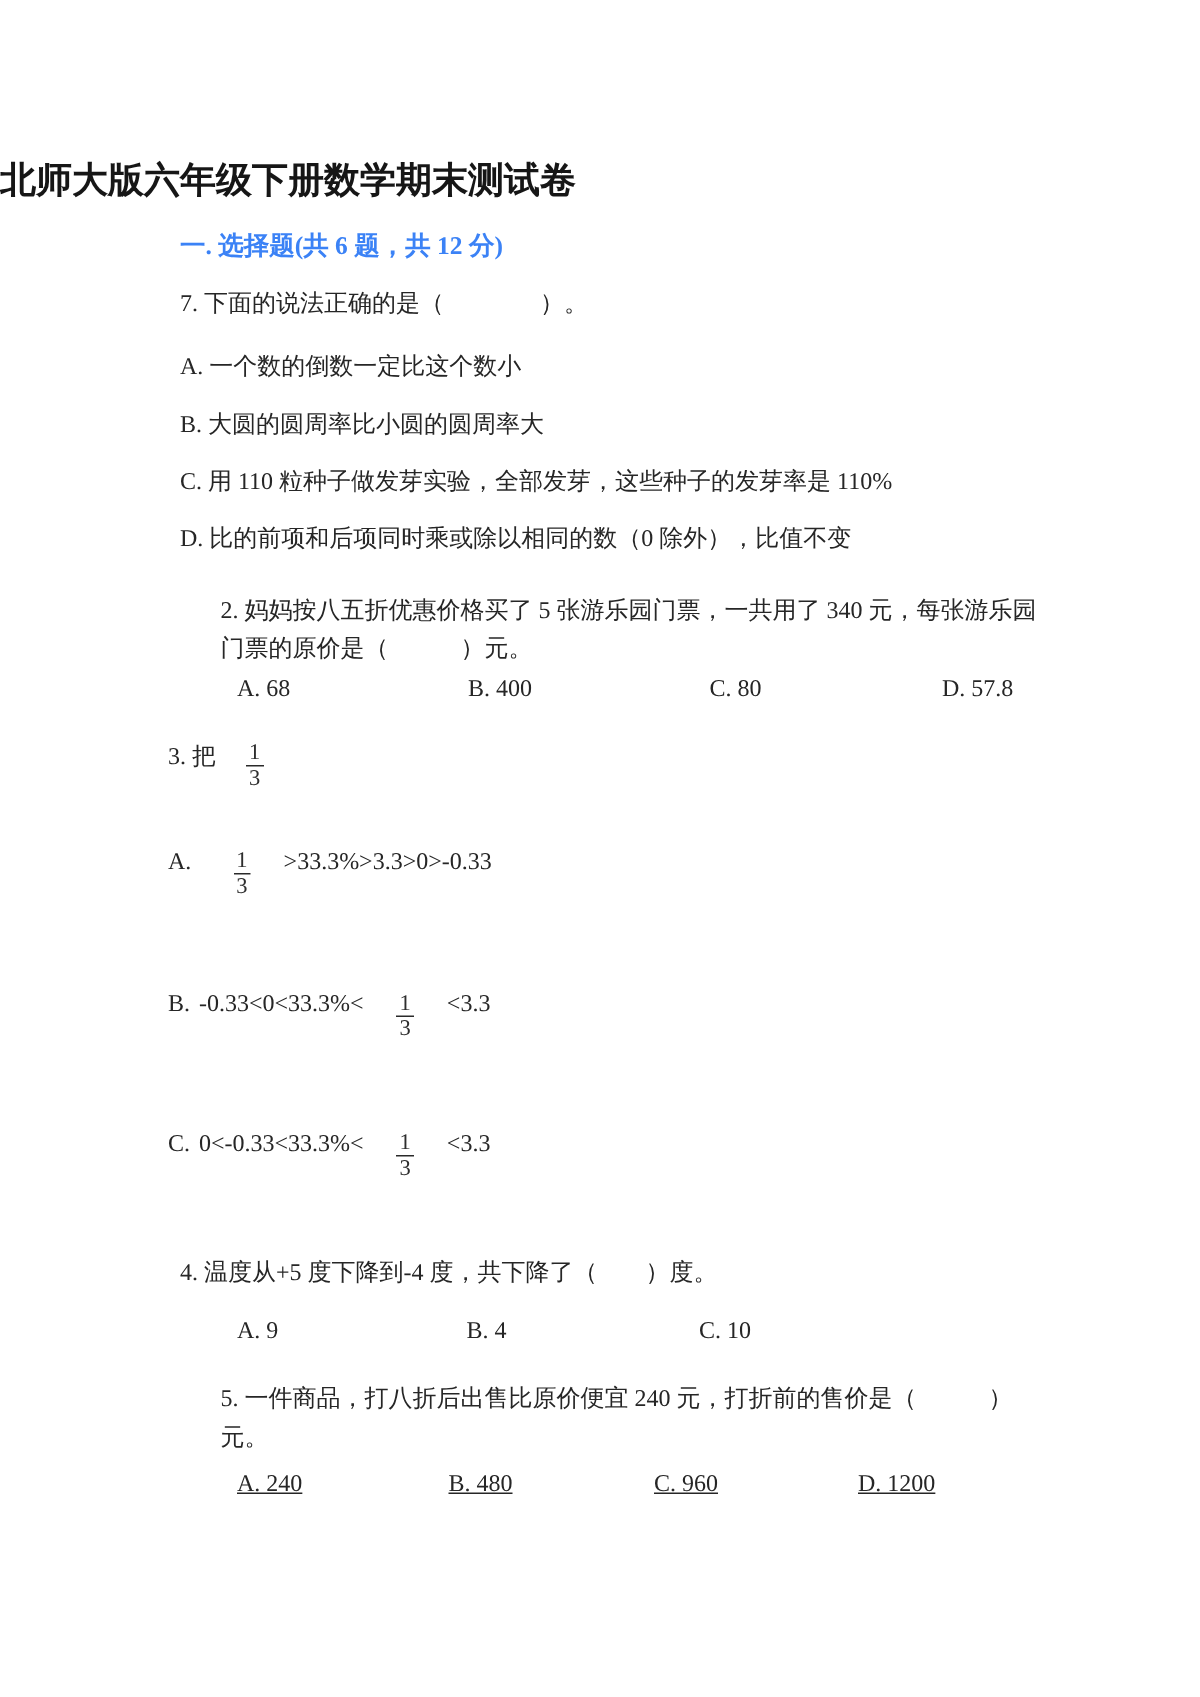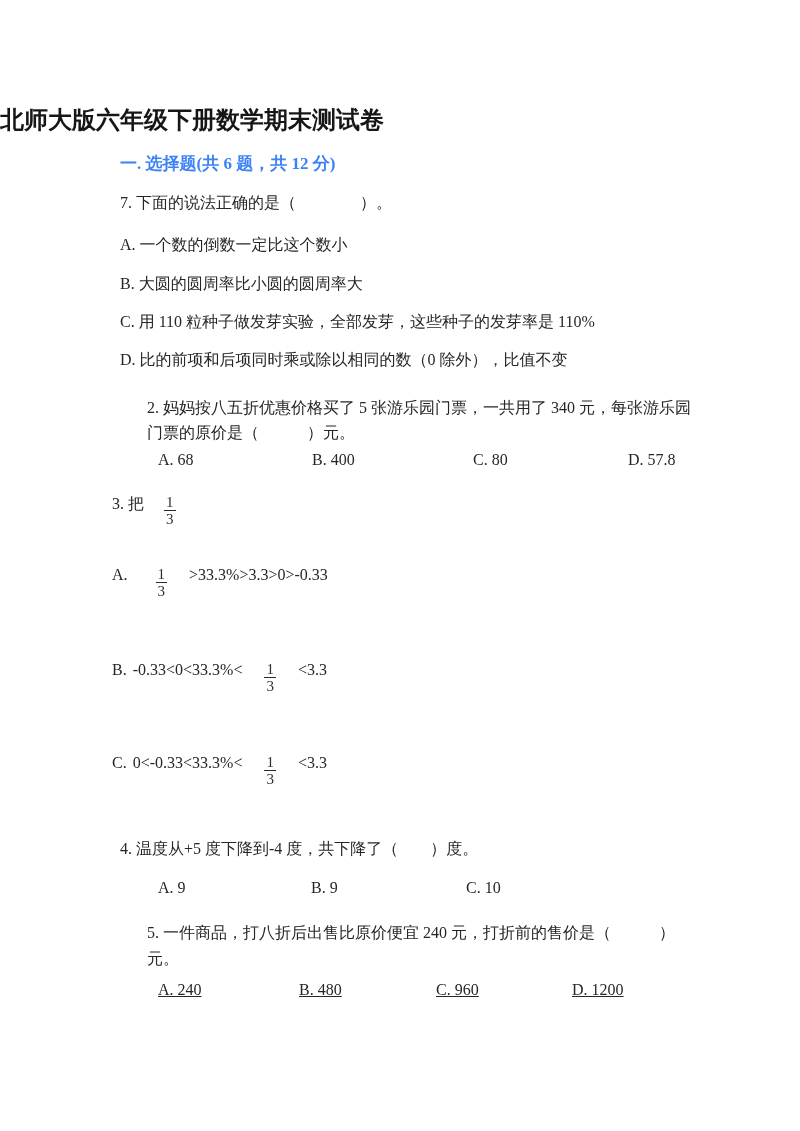--- a/index.html
+++ b/index.html
@@ -134,21 +134,21 @@
     <span class="frac">
       <span class="num">1</span>
       <span class="den">3</span>
     </span>
     <span>&lt;3.3</span>
   </div>
 
   <div class="line" style="top:839px">4. 温度从+5 度下降到-4 度，共下降了（　　）度。</div>
   <div class="optgrid q4grid" style="top:879px">
     <span>A. 9</span>
-    <span>B. 9</span>
+    <span>B. 4</span>
     <span>C. 10</span>
   </div>
 
   <div class="para q5" style="top:920px">5. 一件商品，打八折后出售比原价便宜 240 元，打折前的售价是（　　　）
 元。</div>
   <div class="optgrid q5grid" style="top:981px">
     <span>A. 240</span>
     <span>B. 480</span>
     <span>C. 960</span>
     <span>D. 1200</span>

